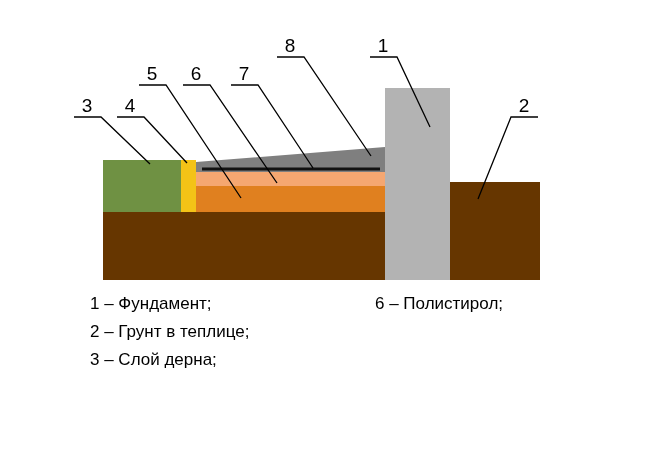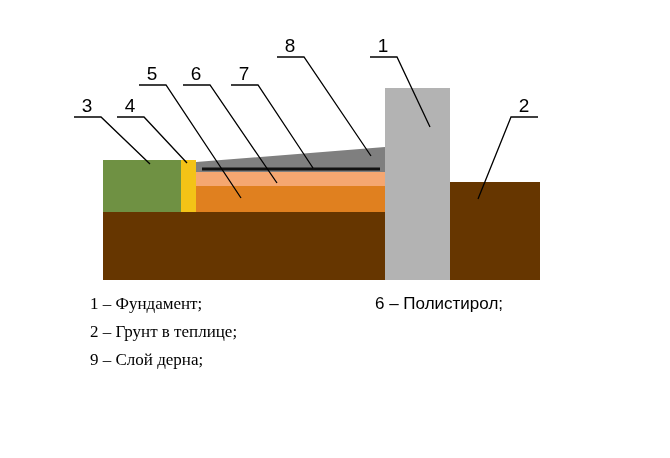--- a/index.html
+++ b/index.html
@@ -23,21 +23,21 @@
     width: 670px;
     color: #000000;
   }
   .legend-col {
     position: absolute;
     top: 0;
     font-size: 17px;
     line-height: 28px;
     white-space: nowrap;
   }
-  .legend-col.left  { left: 90px; font-family: Liberation Serif, serif; }
+  .legend-col.left  { left: 90px; }
   .legend-col.right { left: 375px; }
   .legend-row { height: 28px; }
 </style>
 </head>
 <body>
 
 <div class="canvas">
 
   <svg class="diagram-svg" width="670" height="458" viewBox="0 0 670 458">
 
@@ -78,20 +78,20 @@
       <text x="196" y="80">6</text>
       <text x="244" y="80">7</text>
       <text x="290" y="52">8</text>
     </g>
   </svg>
 
   <div class="legend">
     <div class="legend-col left">
       <div class="legend-row">1 – Фундамент;</div>
       <div class="legend-row">2 – Грунт в теплице;</div>
-      <div class="legend-row">9 – Слой дерна;</div>
+      <div class="legend-row">3 – Слой дерна;</div>
     </div>
     <div class="legend-col right">
       <div class="legend-row">6 – Полистирол;</div>
     </div>
   </div>
 
 </div>
 
 </body></html>

